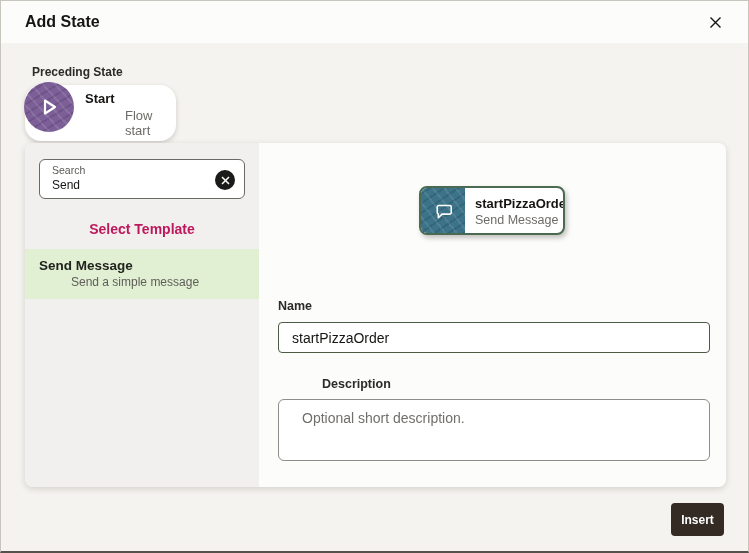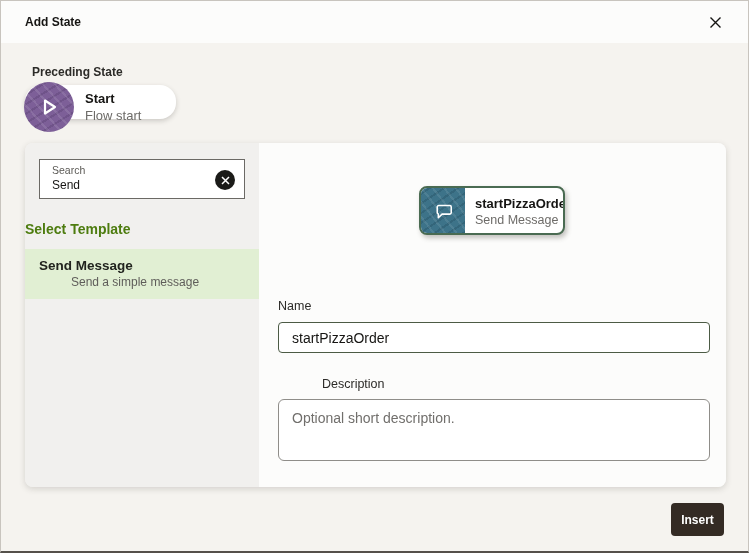--- a/index.html
+++ b/index.html
@@ -14,82 +14,82 @@
     overflow:hidden;
   }
 
   
   .header {
     position:absolute; left:0; top:0; width:100%; height:42px;
     background:#fcfcfb;
   }
   .header-title {
     position:absolute; left:24px; top:0; line-height:42px;
-    font-size:12px; font-weight:bold; color:#161513;
+    font-size:16px; font-weight:bold; color:#161513;
   }
   .close-btn {
     position:absolute; right:22px; top:10px; width:22px; height:22px;
     background:none; border:none; cursor:pointer;
     display:flex; align-items:center; justify-content:center; color:#161513;
   }
 
   
   .preceding-label {
     position:absolute; left:24px; top:64px;
     font-size:12px; font-weight:bold; color:#2c2b28;margin-left:7px;
   }
   .start-card {
-    position:absolute; left:24px; top:84px; width:151px; height:34px;
+    position:absolute; left:24px; top:84px; width:151px; height:56px;
     background:#ffffff; border-radius:16px;
     box-shadow:0 2px 5px rgba(60,55,48,0.22);
   }
   .start-avatar {
     position:absolute; left:-1px; top:-3px; width:50px; height:50px;
     border-radius:50%;
     background-color:#7d5f98;
     background-image:
       repeating-linear-gradient(48deg, rgba(255,255,255,0.10) 0 2px, transparent 2px 9px),
       repeating-linear-gradient(-32deg, rgba(40,20,60,0.16) 0 2px, transparent 2px 8px);
     display:flex; align-items:center; justify-content:center;
   }
   .start-texts { position:absolute; left:60px; top:6px; }
   .start-title { font-size:13px; font-weight:bold; color:#161513; }
-  .start-sub { font-size:13px; color:#6d6b68; margin-top:2px; }
+  .start-sub { font-size:13px; color:#6d6b68; margin-top:2px;margin-left:40px; }
 
   
   .main-card {
     position:absolute; left:24px; top:142px; width:701px; height:344px;
     border-radius:8px; overflow:hidden;
     box-shadow:0 2px 6px rgba(60,55,48,0.18);
     display:flex;
   }
   .left-panel { width:234px; height:100%; background:#f1f0ee; position:relative; }
   .right-panel { flex:1; height:100%; background:#fcfcfb; position:relative; }
 
   
   .search-box {
     position:absolute; left:14px; top:16px; width:206px; height:40px;
-    background:#ffffff; border:1px solid #6b6965; border-radius:0;
+    background:#ffffff; border:1px solid #6b6965; border-radius:6px;
     padding:4px 38px 4px 12px; cursor:text;
   }
   .search-label { display:block; font-size:10.5px; color:#5b5955; line-height:12px; }
   .search-value {
     display:block; width:100%; border:none; outline:none; background:transparent;
     font-family:"Liberation Sans", sans-serif;
     font-size:12px; color:#161513; line-height:18px; padding:0;
   }
   .search-clear {
     position:absolute; right:9px; top:10px; width:20px; height:20px;
     border:none; border-radius:50%; background:#1b1b19; color:#ffffff;
     display:flex; align-items:center; justify-content:center; cursor:pointer;
   }
 
   .select-template {
     position:absolute; left:0; top:78px; width:100%;
-    text-align:left; font-size:14px; font-weight:bold; color:#4d7c0f;
+    text-align:center; font-size:14px; font-weight:bold; color:#be185d;
   }
 
   .tpl-list { position:absolute; left:0; top:106px; width:100%; }
   .tpl-item { padding:9px 14px 10px; cursor:pointer; }
   .tpl-item.selected { background:#e1efd3; }
   .tpl-item + .tpl-item { margin-top:9px; }
   .tpl-title { font-size:13.5px; font-weight:bold; color:#21231e; }
   .tpl-sub { font-size:12px; color:#5f5d5a; margin-top:2px;margin-left:32px; }
 
   
@@ -105,33 +105,33 @@
     background-image:
       repeating-linear-gradient(52deg, rgba(255,255,255,0.09) 0 2px, transparent 2px 9px),
       repeating-linear-gradient(-34deg, rgba(10,40,55,0.18) 0 2px, transparent 2px 8px);
     display:flex; align-items:center; justify-content:center; flex:none;
   }
   .preview-texts { padding:8px 0 0 10px; }
   .preview-title { font-size:13px; font-weight:bold; color:#161513; }
   .preview-sub { font-size:12.5px; color:#6d6b68; margin-top:2px; }
 
   
-  .field-label { position:absolute; font-size:12.5px; font-weight:normal; color:#2c2b28; }
+  .field-label { position:absolute; font-size:12.5px; font-weight:bold; color:#2c2b28; }
   .name-label { left:19px; top:156px; }
   .name-input {
     position:absolute; left:19px; top:179px; width:432px; height:31px;
     background:#ffffff; border:1.5px solid #4c5b45; border-radius:4px;
     padding:0 13px; font-family:"Liberation Sans", sans-serif;
     font-size:14px; color:#161513; outline:none;
   }
   .desc-label { left:19px; top:234px;margin-left:44px; }
   .desc-area {
     position:absolute; left:19px; top:256px; width:432px; height:62px;
     background:#ffffff; border:1px solid #8f8d89; border-radius:6px;
-    padding:10px 13px; font-family:"Liberation Sans", sans-serif;
+    padding:10px 23px; font-family:"Liberation Sans", sans-serif;
     font-size:14px; color:#161513; outline:none; resize:none;
   }
   .desc-area::placeholder { color:#716f6c; }
   .name-input::placeholder { color:#716f6c; }
 
   
   .insert-btn {
     position:absolute; left:670px; top:502px; width:53px; height:33px;
     background:#342b24; color:#ffffff; border:none; border-radius:4px;
     font-family:"Liberation Sans", sans-serif;

